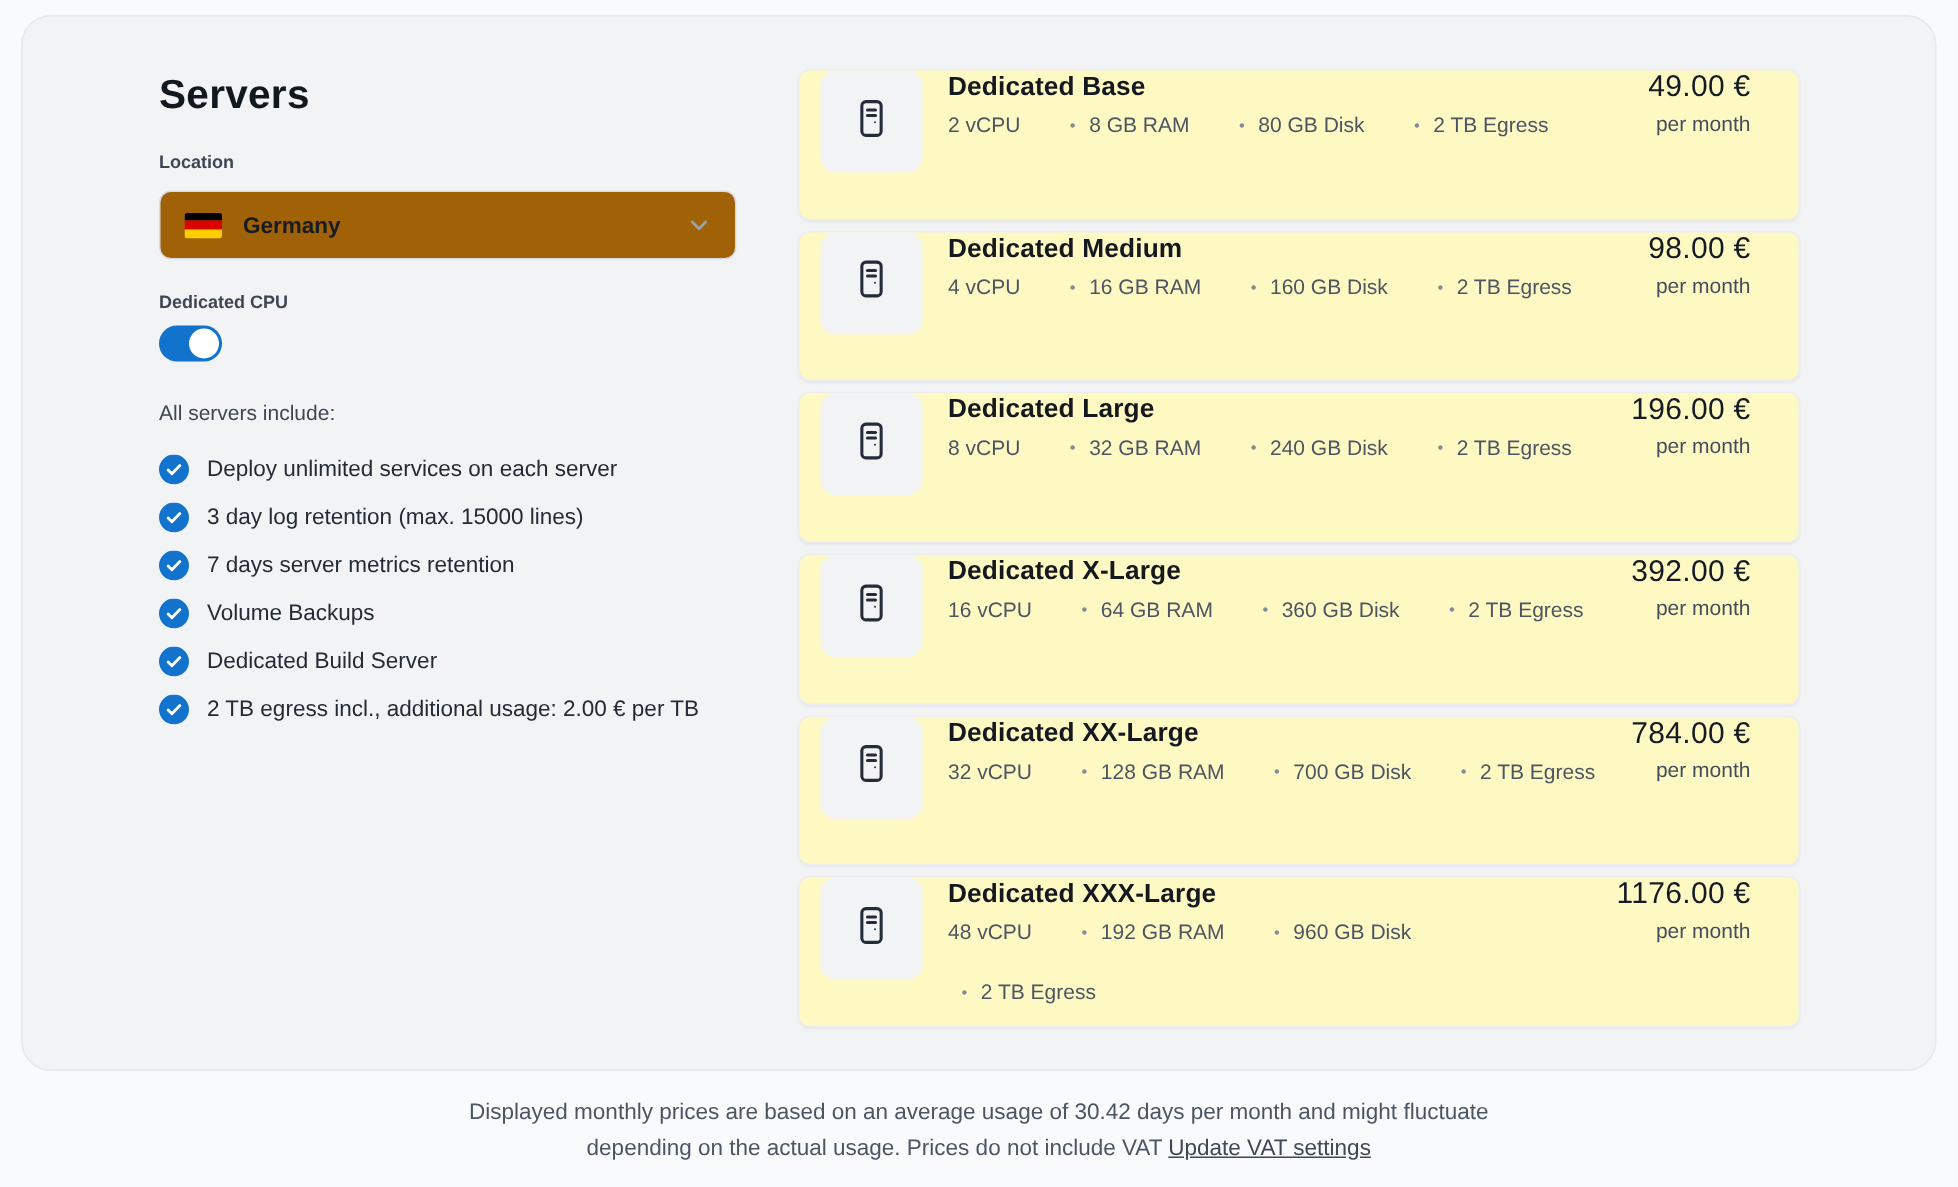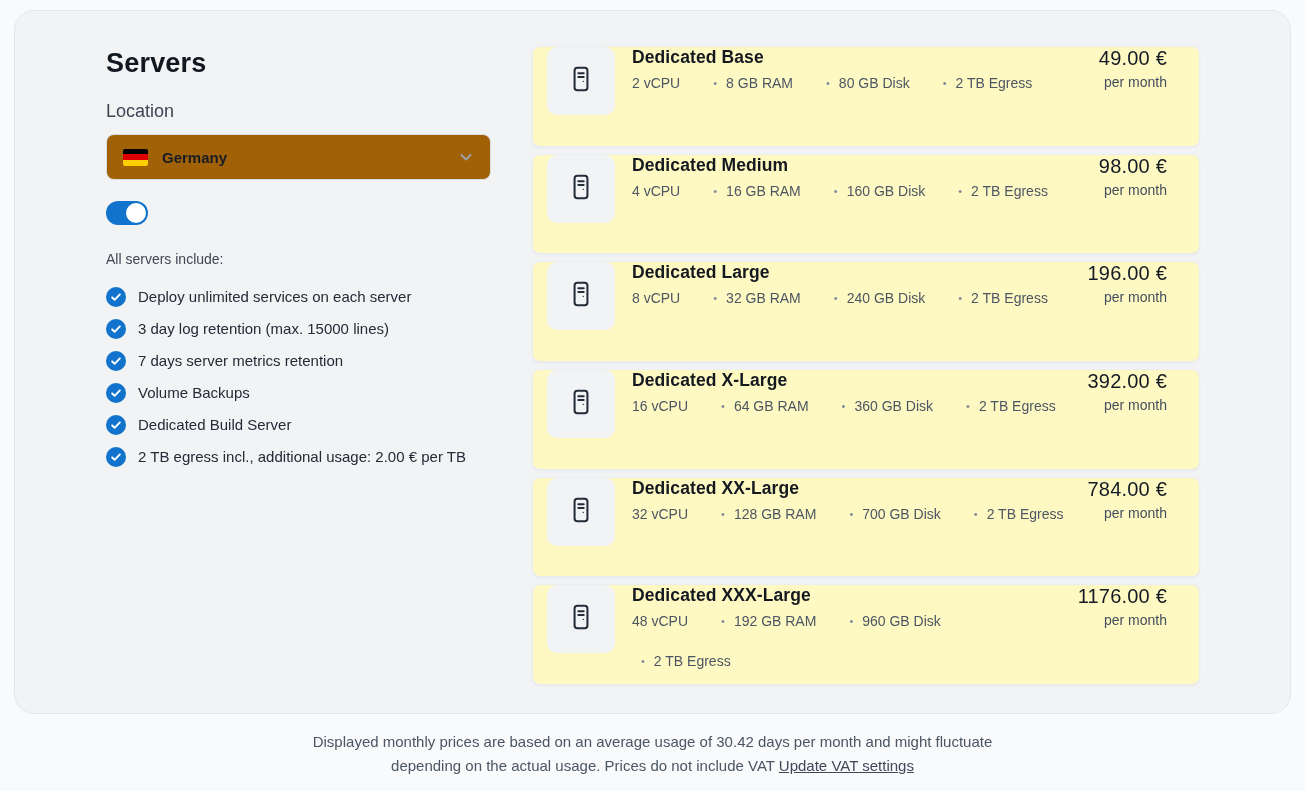--- a/index.html
+++ b/index.html
@@ -21,24 +21,25 @@
   
   .sidebar { width: 385px; margin-right: 41px; flex-shrink: 0; }
   .page-title {
     font-size: 27px;
     font-weight: 700;
     color: #121820;
     letter-spacing: .2px;
     margin: 2px 0 22px;
   }
   .field-label {
-    font-size: 18px;
+    font-size: 12px;
     color: #3e4document654;
     color: #3e4654;
     margin-bottom: 12px;
+    font-weight: bold;
   }
   .select {
     height: 46px;
     background: #a16207;
     border: 1px solid #d8dce2;
     border-radius: 8px;
     display: flex;
     align-items: center;
     padding: 0 16px;
     cursor: pointer;
@@ -176,20 +177,21 @@
       </span>
       <span class="select-value">Germany</span>
       <span class="chevron">
         <svg width="16" height="16" viewBox="0 0 16 16" fill="none" stroke="#9aa3ad" stroke-width="1.8" stroke-linecap="round" stroke-linejoin="round">
             <path d="M3.5 6l4.5 4.5L12.5 6"></path>
           </svg>
       </span>
     </div>
 
     <div class="toggle-block">
+      <div class="field-label" style="margin-bottom:0">Dedicated CPU</div>
       <div class="toggle">
         <div class="knob"></div>
       </div>
     </div>
 
     <div class="includes-heading">All servers include:</div>
 
     <ul class="includes-list">
   <li>
     <span class="check-wrap">

